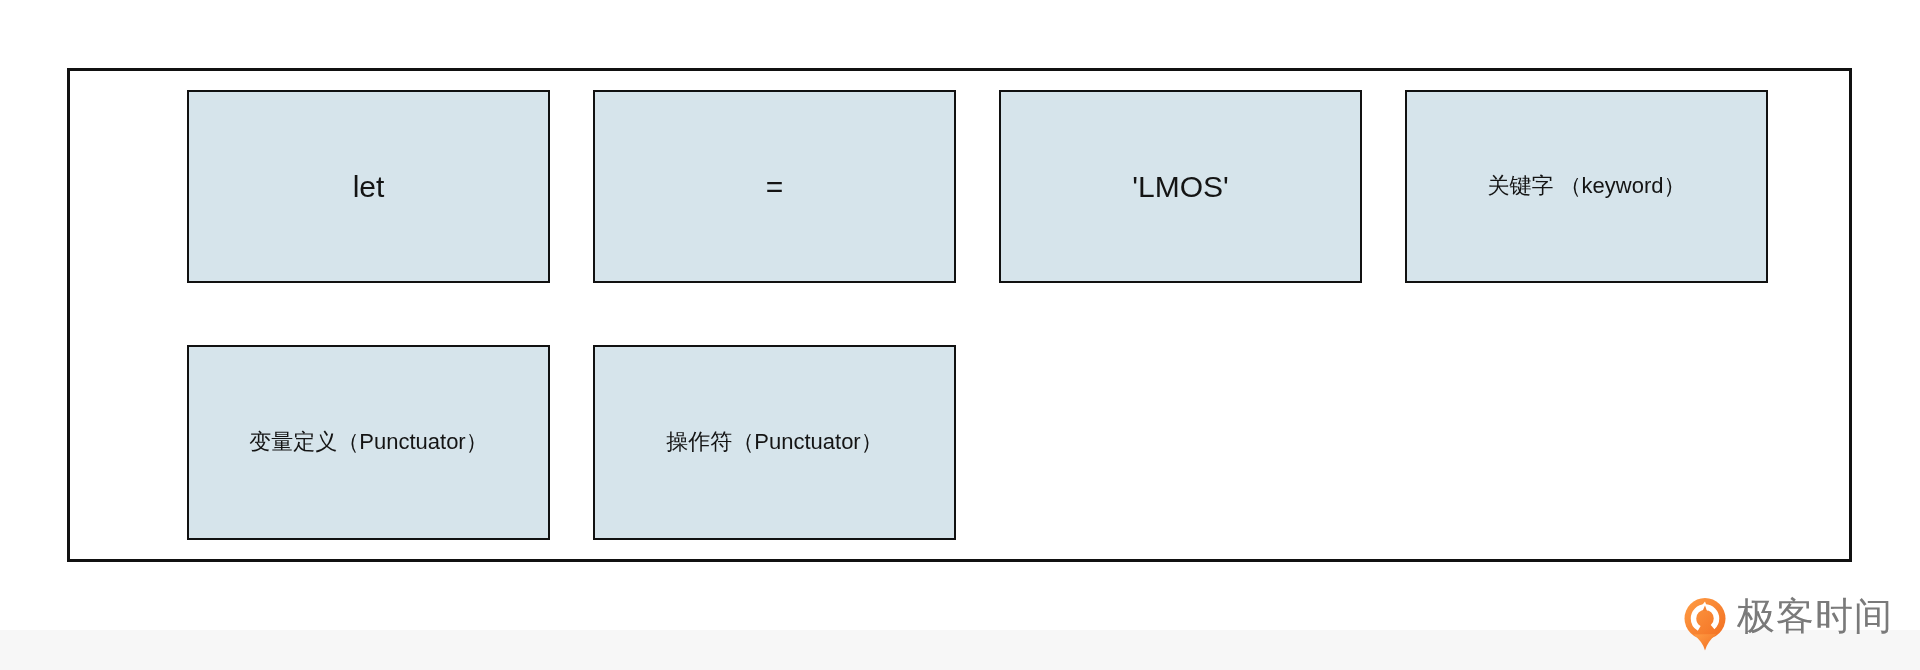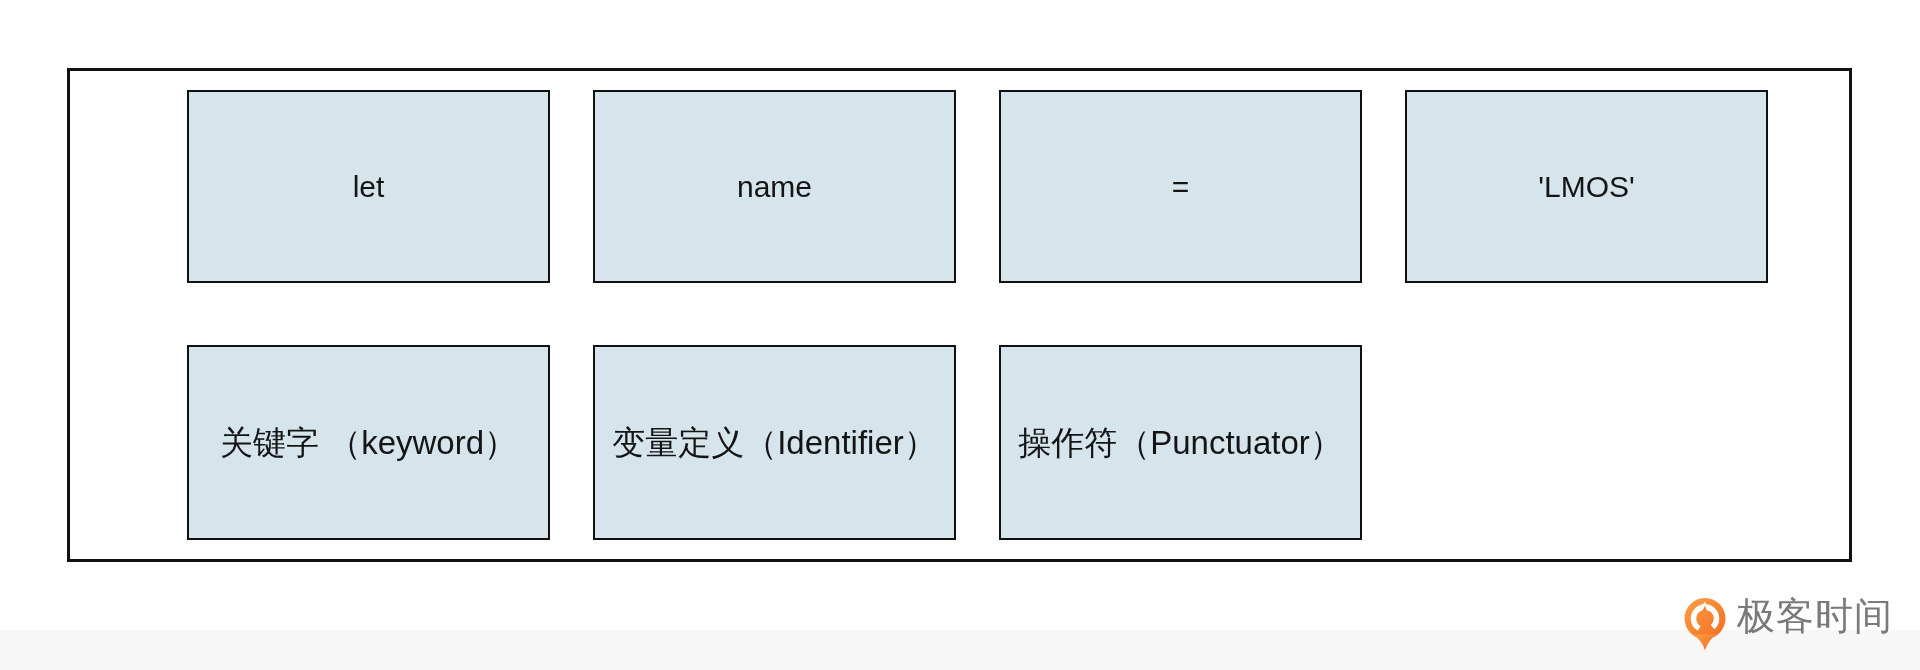--- a/index.html
+++ b/index.html
@@ -58,21 +58,21 @@
     display: flex;
     align-items: center;
     justify-content: center;
     text-align: center;
   }
   .row-tokens .token-box-label,
   .token-box.row1 .token-box-label {
     font-size: 30px;
   }
   .token-box.row2 .token-box-label {
-    font-size: 33px;
+    font-size: 22px;
   }
   .token-box-label {
     line-height: 1.2;
     color: #141414;
   }
 
   
   .logo {
     position: absolute;
     left: 1682px;
@@ -99,34 +99,31 @@
 
 <div class="footer-strip"></div>
 
 <div class="outer-frame">
   <div class="token-grid">
 
     <div class="token-box row1">
       <span class="token-box-label">let</span>
     </div>
     <div class="token-box row1">
-      <span class="token-box-label">name</span>
-    </div>
-    <div class="token-box row1">
       <span class="token-box-label">=</span>
     </div>
     <div class="token-box row1">
       <span class="token-box-label">'LMOS'</span>
     </div>
 
     <div class="token-box row2">
       <span class="token-box-label">关键字 （keyword）</span>
     </div>
     <div class="token-box row2">
-      <span class="token-box-label">变量定义（Identifier）</span>
+      <span class="token-box-label">变量定义（Punctuator）</span>
     </div>
     <div class="token-box row2">
       <span class="token-box-label">操作符（Punctuator）</span>
     </div>
 
   </div>
 </div>
 
 <div class="logo">
   <svg class="logo-icon" viewBox="0 0 46 55" xmlns="http://www.w3.org/2000/svg">

